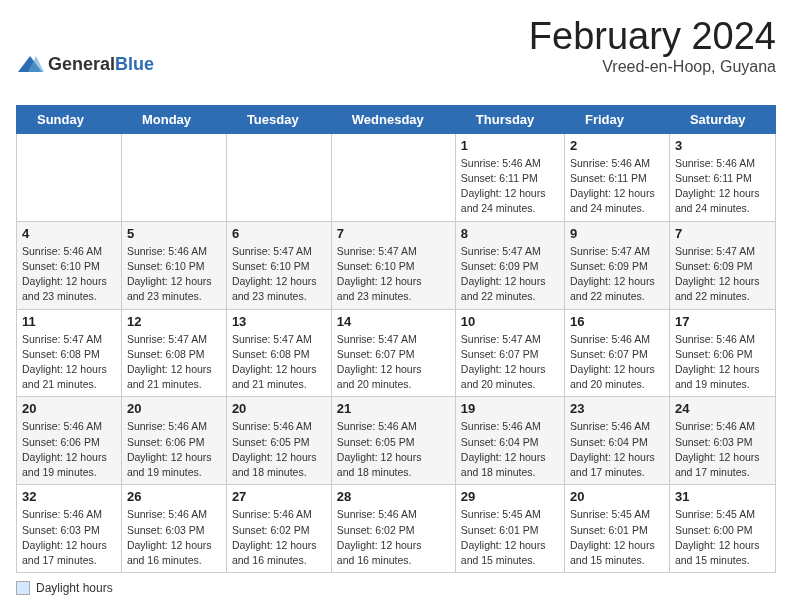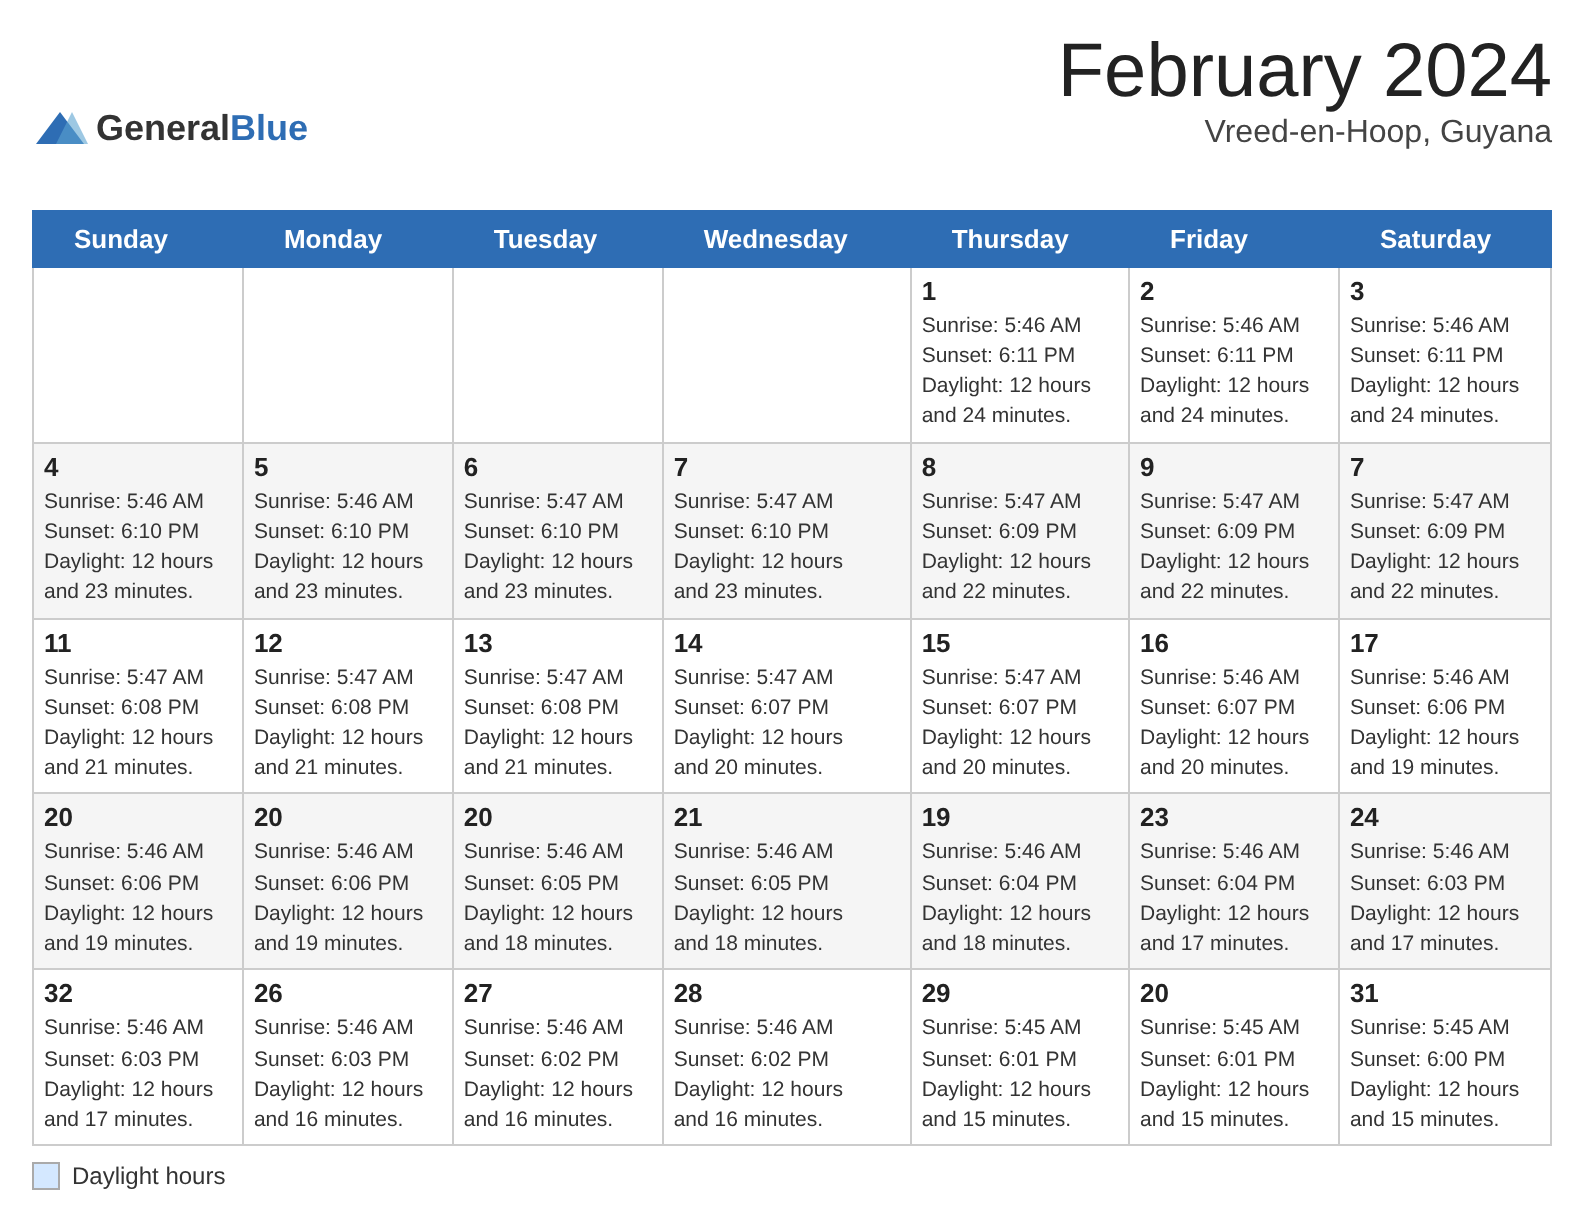--- a/index.html
+++ b/index.html
@@ -195,21 +195,21 @@
         </td>
         <td>
           <span class="day-num">13</span>
           <div class="day-info">Sunrise: 5:47 AM<br>Sunset: 6:08 PM<br>Daylight: 12 hours<br>and 21 minutes.</div>
         </td>
         <td>
           <span class="day-num">14</span>
           <div class="day-info">Sunrise: 5:47 AM<br>Sunset: 6:07 PM<br>Daylight: 12 hours<br>and 20 minutes.</div>
         </td>
         <td>
-          <span class="day-num">15</span>
+          <span class="day-num">10</span>
           <div class="day-info">Sunrise: 5:47 AM<br>Sunset: 6:07 PM<br>Daylight: 12 hours<br>and 20 minutes.</div>
         </td>
         <td>
           <span class="day-num">16</span>
           <div class="day-info">Sunrise: 5:46 AM<br>Sunset: 6:07 PM<br>Daylight: 12 hours<br>and 20 minutes.</div>
         </td>
         <td>
           <span class="day-num">17</span>
           <div class="day-info">Sunrise: 5:46 AM<br>Sunset: 6:06 PM<br>Daylight: 12 hours<br>and 19 minutes.</div>
         </td>

